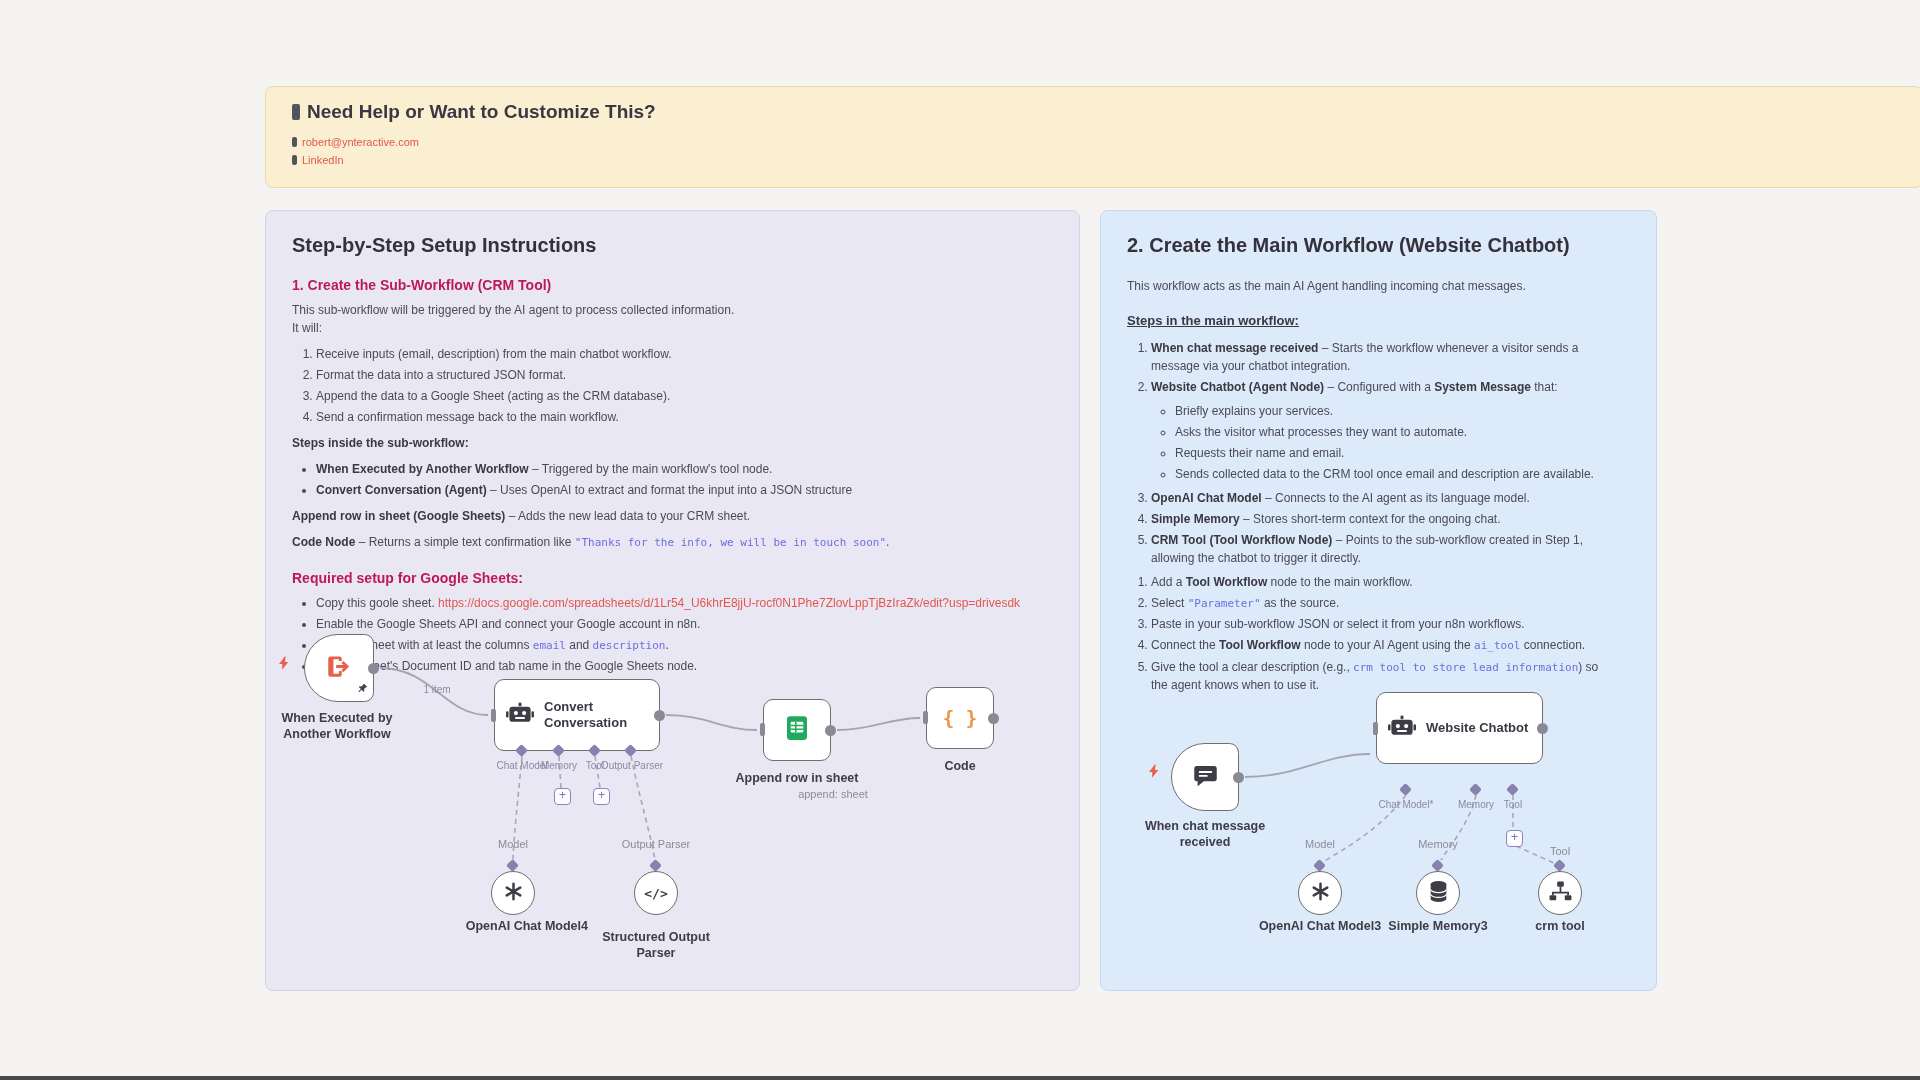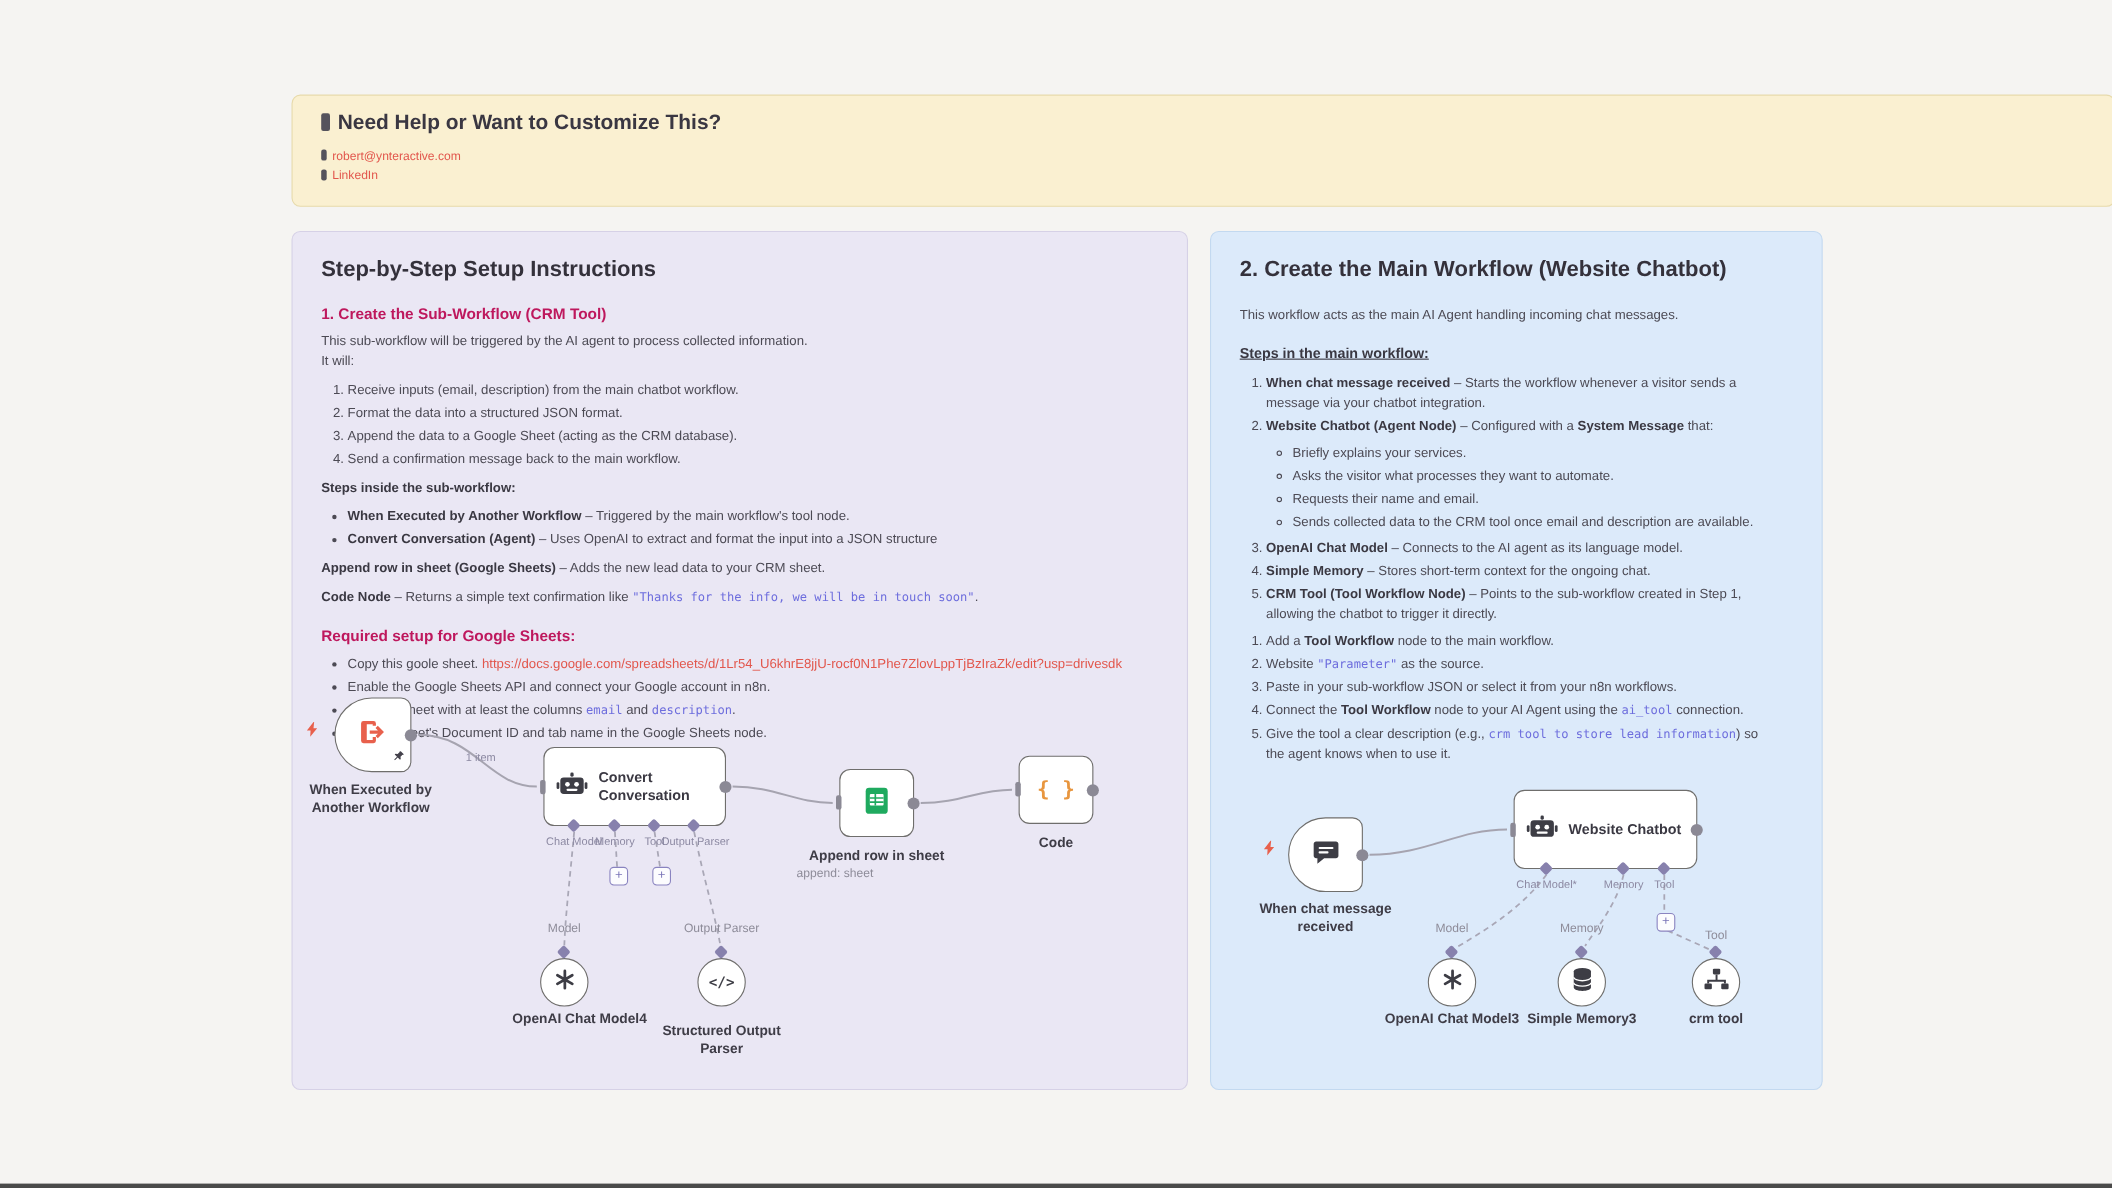--- a/index.html
+++ b/index.html
@@ -97,21 +97,21 @@
         <li>Requests their name and email.</li>
         <li>Sends collected data to the CRM tool once email and description are available.</li>
       </ul>
     </li>
     <li><strong>OpenAI Chat Model</strong><span> – Connects to the AI agent as its language model.</span></li>
     <li><strong>Simple Memory</strong><span> – Stores short-term context for the ongoing chat.</span></li>
     <li><strong>CRM Tool (Tool Workflow Node)</strong><span> – Points to the sub-workflow created in Step 1, allowing the chatbot to trigger it directly.</span></li>
   </ol>
   <ol>
     <li><span>Add a </span><strong>Tool Workflow</strong><span> node to the main workflow.</span></li>
-    <li><span>Website </span><code>"Parameter"</code><span> as the source.</span></li>
+    <li><span>Select </span><code>"Parameter"</code><span> as the source.</span></li>
     <li><span>Paste in your sub-workflow JSON or select it from your n8n workflows.</span></li>
     <li><span>Connect the </span><strong>Tool Workflow</strong><span> node to your AI Agent using the </span><code>ai_tool</code><span> connection.</span></li>
     <li><span>Give the tool a clear description (e.g., </span><code>crm tool to store lead information</code><span>) so the agent knows when to use it.</span></li>
   </ol>
 </div>
 
 <svg class="wires" width="1920" height="1080" viewBox="0 0 1920 1080">
   <g fill="none" stroke="#a6a4b0" stroke-width="1.8">
     <path d="M380 668 C 432 668 444 715 488 715"></path>
     <path d="M666 715 C 706 715 722 730 757 730"></path>
@@ -205,21 +205,21 @@
   <span>
     <svg viewBox="0 0 24 24" width="30" height="30">
         <rect x="4" y="2.5" width="16" height="19" rx="2.5" fill="#1faa5f"></rect>
         <rect x="7" y="7" width="10" height="8.5" rx="0.8" fill="#fff"></rect>
         <path d="M7 10h10M7 13h10M11 7v8.5" stroke="#1faa5f" stroke-width="1.2"></path>
       </svg>
   </span>
   <span class="dot" style="right:-6px;top:25px;position:absolute;"></span>
 </div>
 <div class="nodelbl" style="left:722px;top:770px;width:150px;">Append row in sheet</div>
-<div class="sublbl" style="left:704px;top:788px;width:110px;">append: sheet</div>
+<div class="sublbl" style="left:778px;top:788px;width:110px;">append: sheet</div>
 
 <div class="node sqnode" style="left:926px;top:687px;width:68px;height:62px;">
   <span class="inbar" style="left:-4px;top:23px;"></span>
   <span class="braces">{ }</span>
   <span class="dot" style="right:-6px;top:25px;position:absolute;"></span>
 </div>
 <div class="nodelbl" style="left:900px;top:758px;width:120px;">Code</div>
 
 <div class="bolt" style="left:1146px;top:763px;">
   <svg viewBox="0 0 24 24" width="16" height="16" fill="#e8604c">
@@ -232,21 +232,21 @@
     <svg viewBox="0 0 24 24" width="27" height="27">
         <path d="M4 3.5h16c1.1 0 2 .9 2 2v9.5c0 1.1-.9 2-2 2h-9.5L5 21.5V17H4c-1.1 0-2-.9-2-2V5.5c0-1.1.9-2 2-2z" fill="#3d3d45"></path>
         <rect x="6" y="8" width="12" height="1.7" rx="0.8" fill="#fff"></rect>
         <rect x="6" y="11.5" width="8" height="1.7" rx="0.8" fill="#fff"></rect>
       </svg>
   </span>
   <span class="dot" style="right:-6px;top:28px;position:absolute;"></span>
 </div>
 <div class="nodelbl" style="left:1130px;top:818px;width:150px;">When chat message received</div>
 
-<div class="node rectnode" style="left:1376px;top:718px;width:167px;height:72px;">
+<div class="node rectnode" style="left:1376px;top:692px;width:167px;height:72px;">
   <span class="inbar" style="left:-4px;top:29px;"></span>
   <span>
     <svg viewBox="0 0 24 24" width="30" height="30">
         <g fill="#3d3d45">
           <rect x="3.5" y="7" width="17" height="12" rx="2.5"></rect>
           <rect x="10.8" y="3.5" width="2.4" height="3" rx="1"></rect>
           <rect x="0.8" y="10.5" width="2" height="5" rx="1"></rect>
           <rect x="21.2" y="10.5" width="2" height="5" rx="1"></rect>
         </g>
         <circle cx="8.7" cy="12" r="1.7" fill="#fff"></circle>

